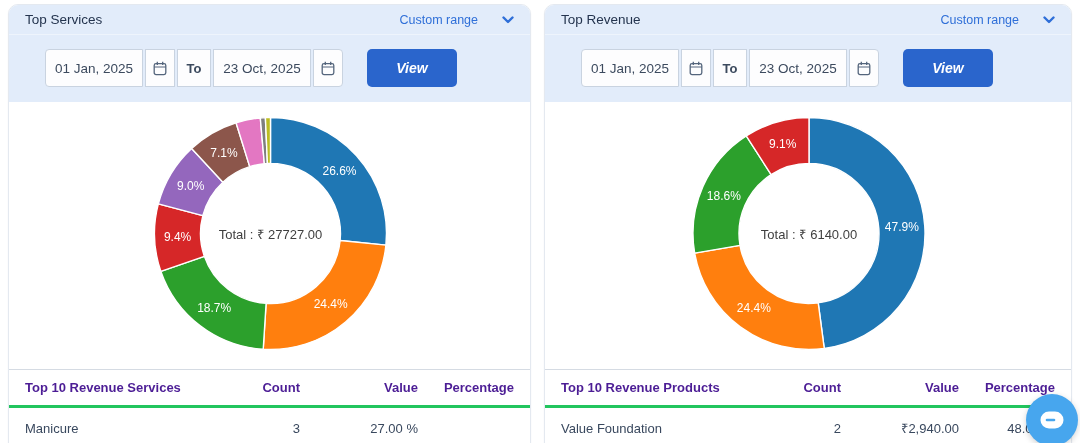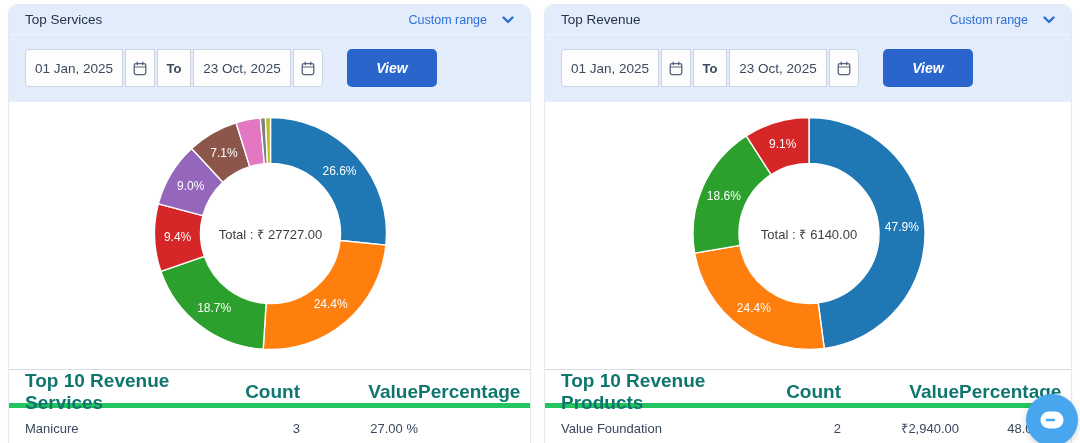--- a/index.html
+++ b/index.html
@@ -9,45 +9,45 @@
   .panel { position:absolute; top:4px; background:#fff; border:1px solid #e4e9f0;
     border-radius:10px; height:460px; overflow:hidden;
     box-shadow:0 1px 2px rgba(20,40,80,.05); }
   .panel.left  { left:8px;   width:523px; }
   .panel.right { left:544px; width:528px; }
 
   .panel-header { background:#e2ecfa; height:30px; padding:0 16px;
     display:flex; align-items:center; justify-content:space-between;
     border-bottom:1px solid #eef4fc; }
   .panel-title { font-size:13.5px; font-weight:400; color:#24344e; }
-  .range-select { display:flex; align-items:center; gap:15px; color:#2f6fd8;
+  .range-select { display:flex; align-items:center; gap:24px; color:#2f6fd8;
     font-size:12.5px; cursor:pointer; }
 
-  .date-row { background:#e2ecfa; height:67px; padding:14px 16px 15px 16px;
+  .date-row { background:#e2ecfa; height:67px; padding:14px 16px 15px 36px;
     display:flex; align-items:center; }
   .seg { background:#fdfdfe; border:1px solid #c9d3e0; height:38px;
     display:flex; align-items:center; justify-content:center;
     font-size:13.5px; color:#3c4a5e; margin-right:2px; }
   .seg.date { width:98px; border-radius:4px 0 0 4px; }
   .seg.date.mid { border-radius:0; }
   .seg.cal { width:30px; border-radius:0; cursor:pointer; }
   .seg.cal.last { border-radius:0 4px 4px 0; }
   .seg.to { width:34px; font-size:13px; font-weight:700; border-radius:0; }
   .view-btn { margin-left:22px; width:90px; height:38px; background:#2a65cc;
     border:none; border-radius:5px; color:#fff; font-weight:700; font-size:14px;
     font-family:"Liberation Sans", sans-serif; cursor:pointer;font-style:italic; }
 
   .chart-area { height:267px; background:#fff; position:relative; }
   .chart-area svg { display:block; }
 
   .tbl { border-top:1px solid #d5dbe3; }
   .tbl-row { display:grid; grid-template-columns:1fr 72px 118px 96px;
     align-items:center; padding:0 16px; }
-  .tbl-row.head { height:38px; font-size:19px; font-weight:700; color:#0f766e;
-    border-bottom:5px solid #22c55e; }
+  .tbl-row.head { height:38px; font-size:13px; font-weight:700; color:#4c1d95;
+    border-bottom:3px solid #22c55e; }
   .tbl-row.data { height:40px; font-size:13px; color:#39485e; }
   .cell-num { text-align:right; }
 
   .chat-fab { position:absolute; left:1026px; top:394px; width:52px; height:52px;
     border-radius:50%; background:#47a6ee; display:flex; align-items:center;
     justify-content:center; cursor:pointer; box-shadow:0 2px 6px rgba(0,0,0,.18); }
 </style>
 </head>
 <body>
 

